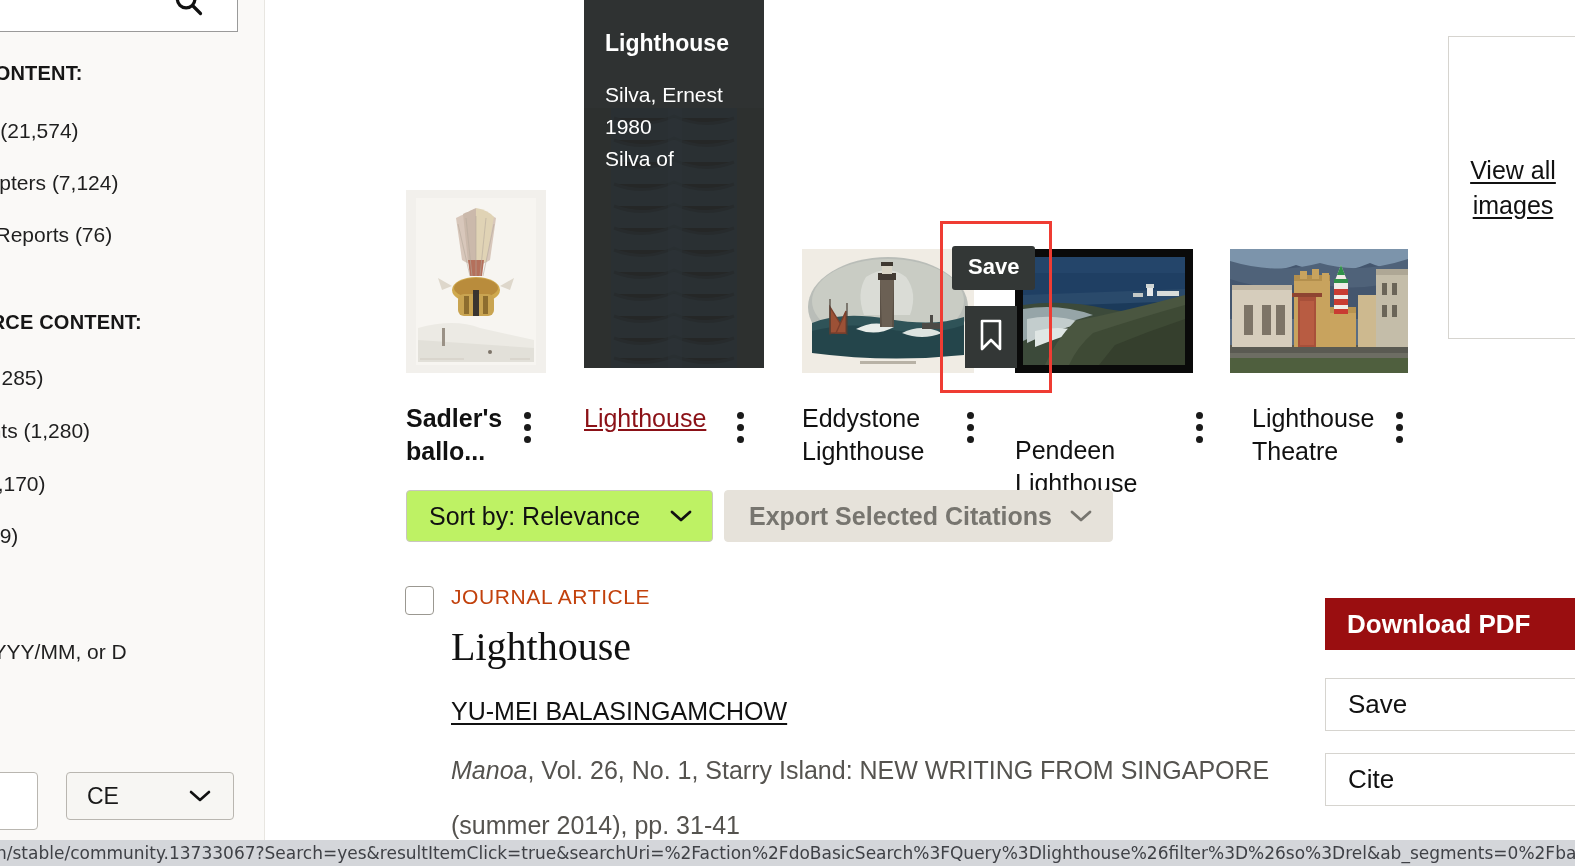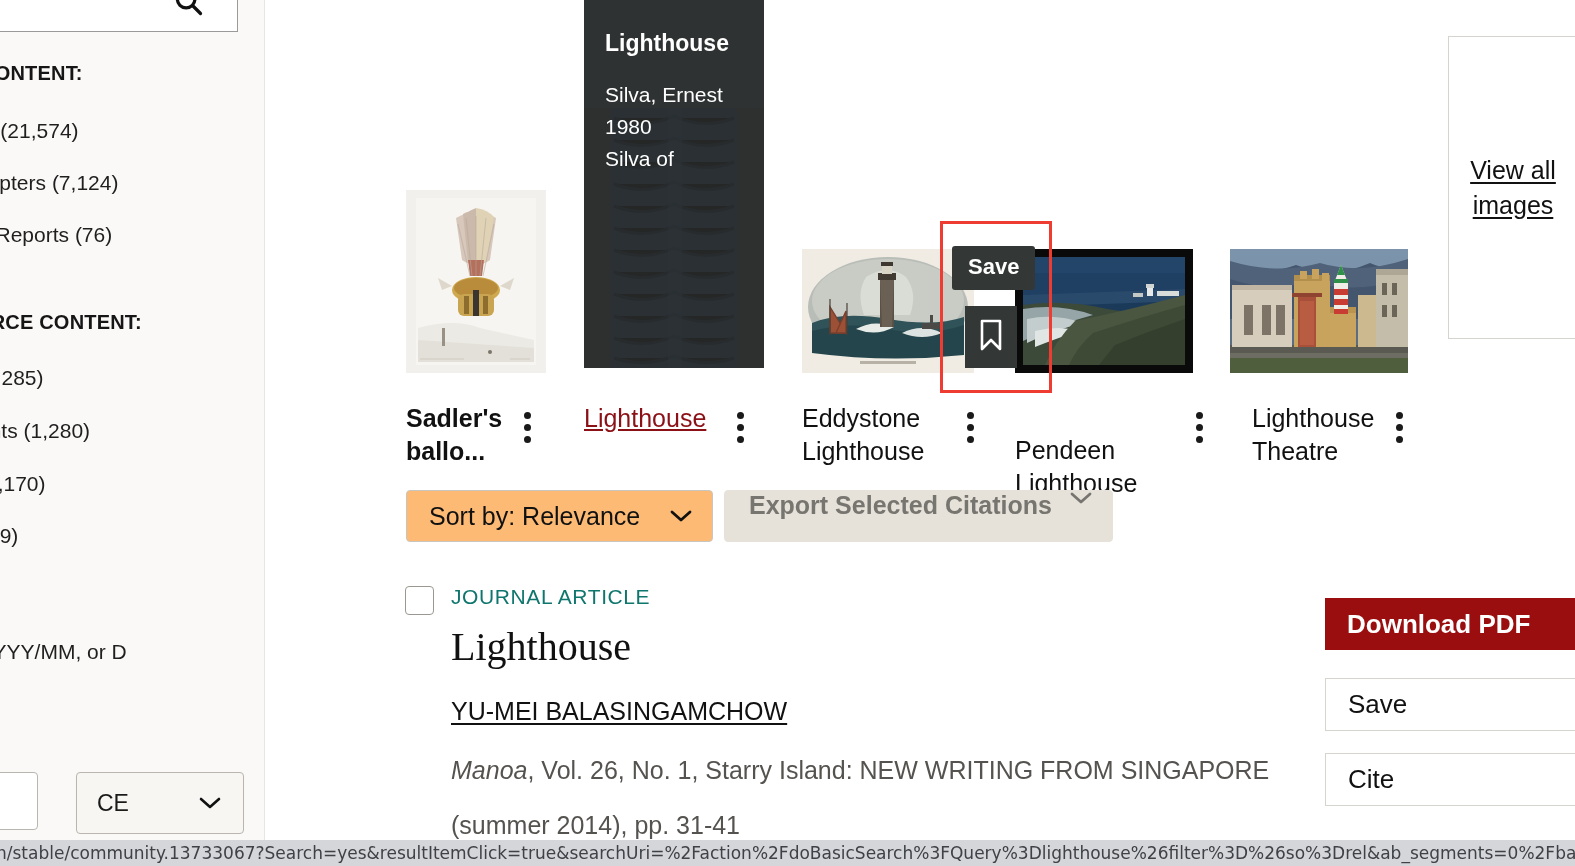--- a/index.html
+++ b/index.html
@@ -43,22 +43,22 @@
     position: absolute; left: -58px; top: 636px;
     width: 300px;
     font-size: 21px; line-height: 31px; color: #1f1f1f;
   }
   .date-input {
     position: absolute; left: -62px; top: 772px;
     width: 100px; height: 58px;
     background: #ffffff; border: 1px solid #b9b6b0; border-radius: 4px;
   }
   .era-select {
-    position: absolute; left: 76px; top: 772px;
-    width: 168px; height: 62px;
+    position: absolute; left: 66px; top: 772px;
+    width: 168px; height: 48px;
     background: #f7f6f3; border: 1px solid #b9b6b0; border-radius: 4px;
     display: flex; align-items: center;
   }
   .era-select .era-label { font-size: 23px; color: #1a1a1a; margin-left: 20px; }
   .era-select .chev { margin-left: auto; margin-right: 22px; }
 
   .chev svg { width: 22px; height: 14px; display: block; }
 
   
   .main { position: absolute; left: 265px; top: 0; right: 0; height: 840px; background: #fff; }
@@ -136,46 +136,46 @@
     position: absolute; left: 675px; top: 221px;
     width: 112px; height: 172px;
     border: 3px solid #ef3c33;
     z-index: 70;
   }
 
   
   .sortby {
     position: absolute; left: 141px; top: 490px;
     width: 307px; height: 52px;
-    background: #fdba74; border: 1px solid #c9c6c0; border-radius: 4px;
+    background: #bef264; border: 1px solid #c9c6c0; border-radius: 4px;
     display: flex; align-items: center;
   }
   .sortby .lbl { font-size: 25px; color: #111; margin-left: 22px; }
   .sortby .chev { margin-left: auto; margin-right: 20px; }
 
   .export {
     position: absolute; left: 459px; top: 490px;
     width: 389px; height: 52px;
     background: #e6e2da; border: 1px solid #e6e2da; border-radius: 4px;
-    display: flex; align-items: flex-start;
+    display: flex; align-items: center;
   }
   .export .lbl { font-size: 25px; color: #77756f; font-weight: 700; margin-left: 24px; }
   .export .chev { margin-left: auto; margin-right: 20px; }
   .export .chev svg path { stroke: #77756f; }
 
   
   .result { position: absolute; left: 140px; top: 575px; width: 900px; }
   .res-checkbox {
     position: absolute; left: 0; top: 11px;
     width: 29px; height: 29px;
     border: 1px solid #9b9891; border-radius: 4px; background: #fff;
   }
   .res-type {
     position: absolute; left: 46px; top: 10px;
-    font-size: 21px; letter-spacing: .6px; color: #0f766e; font-weight: 400;
+    font-size: 21px; letter-spacing: .6px; color: #c2410c; font-weight: 400;
   }
   .res-title {
     position: absolute; left: 46px; top: 48px;
     font-family: "Liberation Serif", serif;
     font-size: 40px; color: #111; font-weight: 400;
   }
   .res-author {
     position: absolute; left: 46px; top: 122px;
     font-size: 25px; color: #111; text-decoration: underline; text-underline-offset: 3px;
   }

